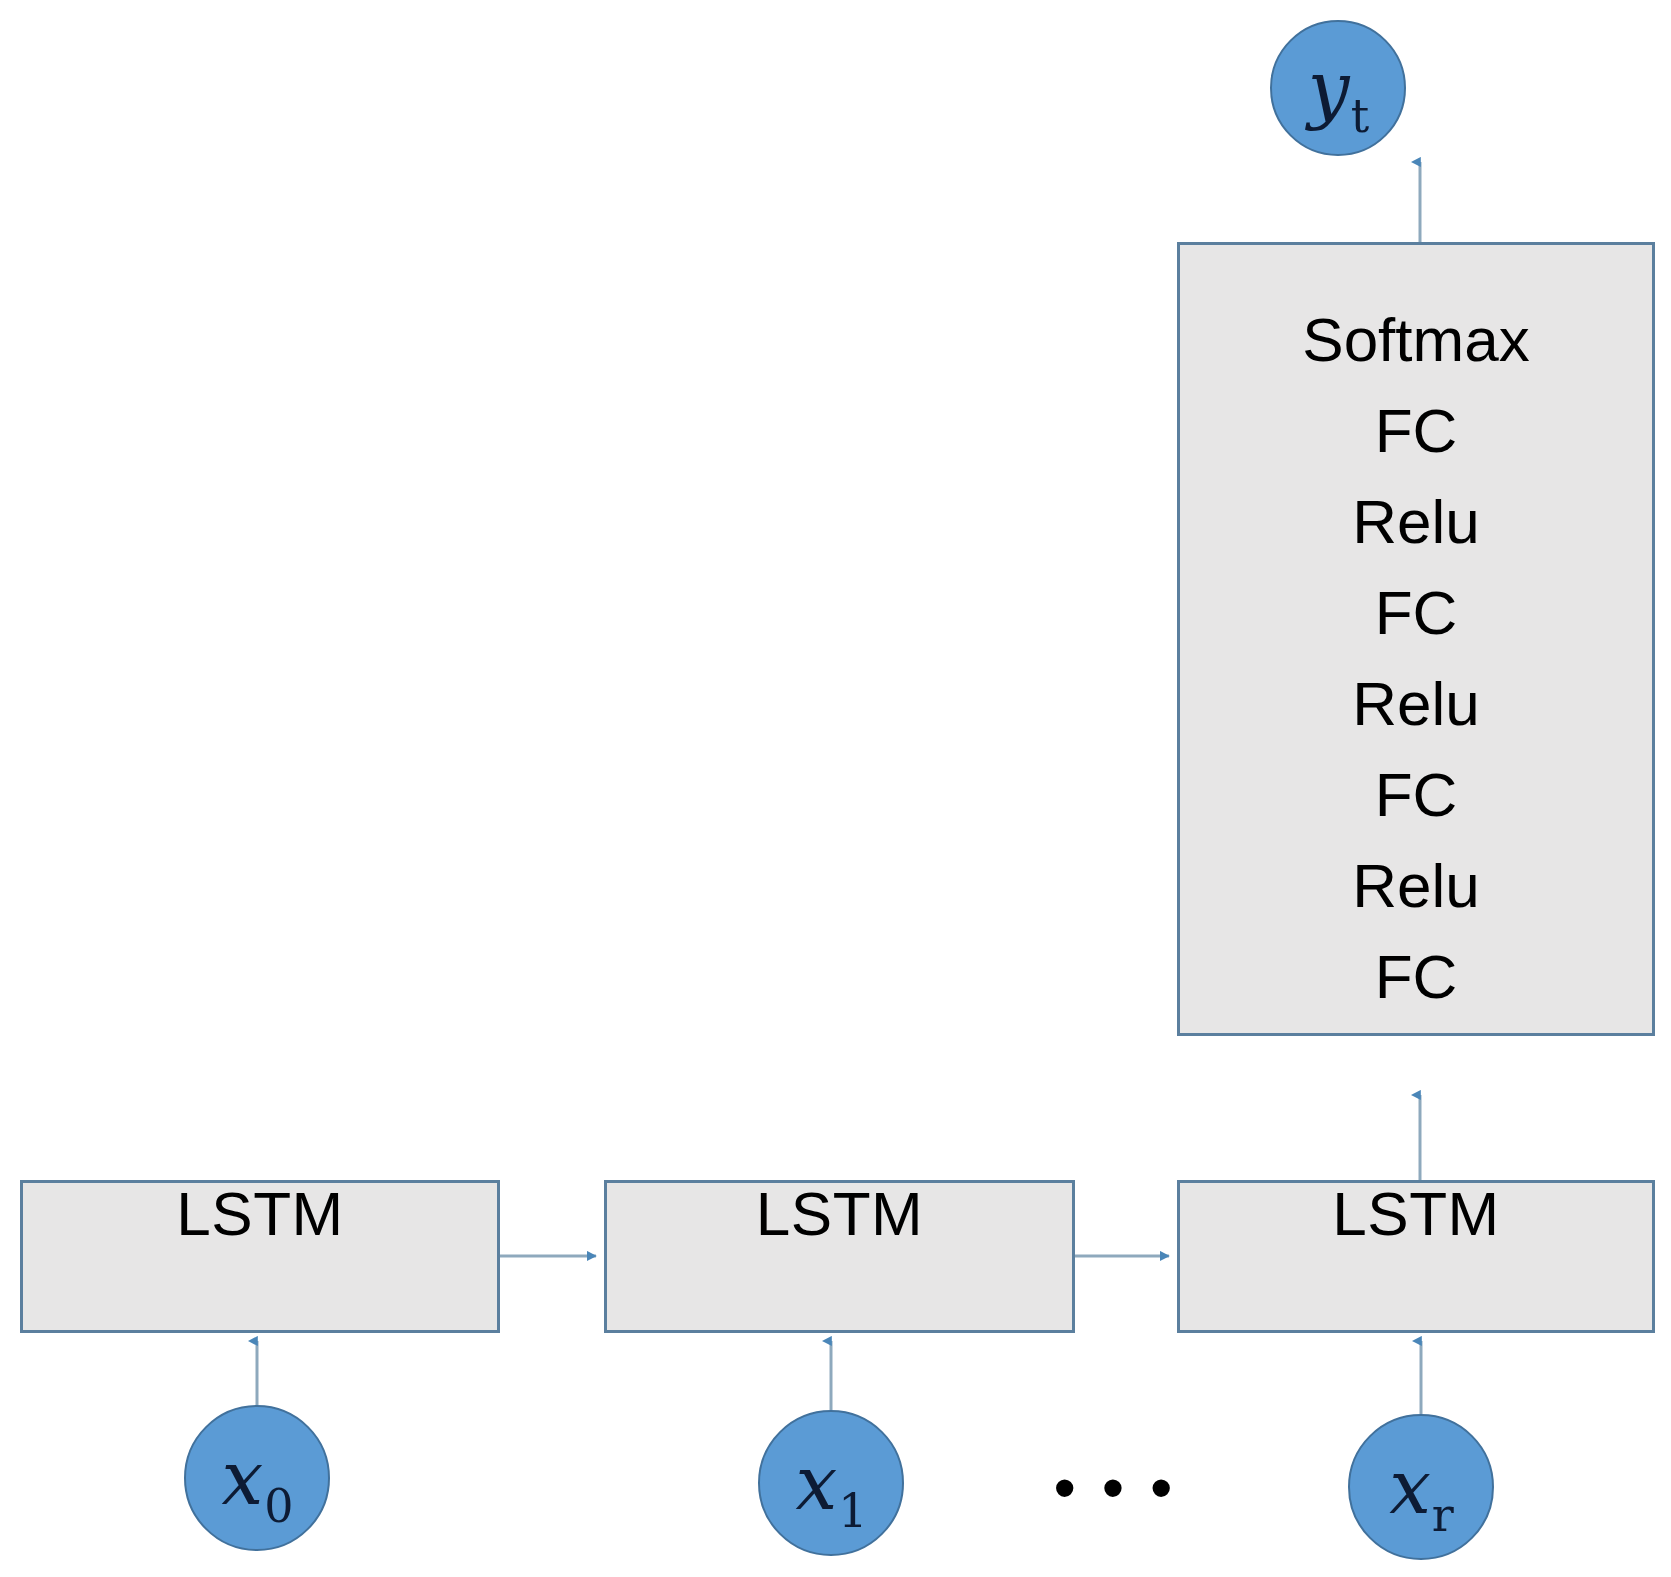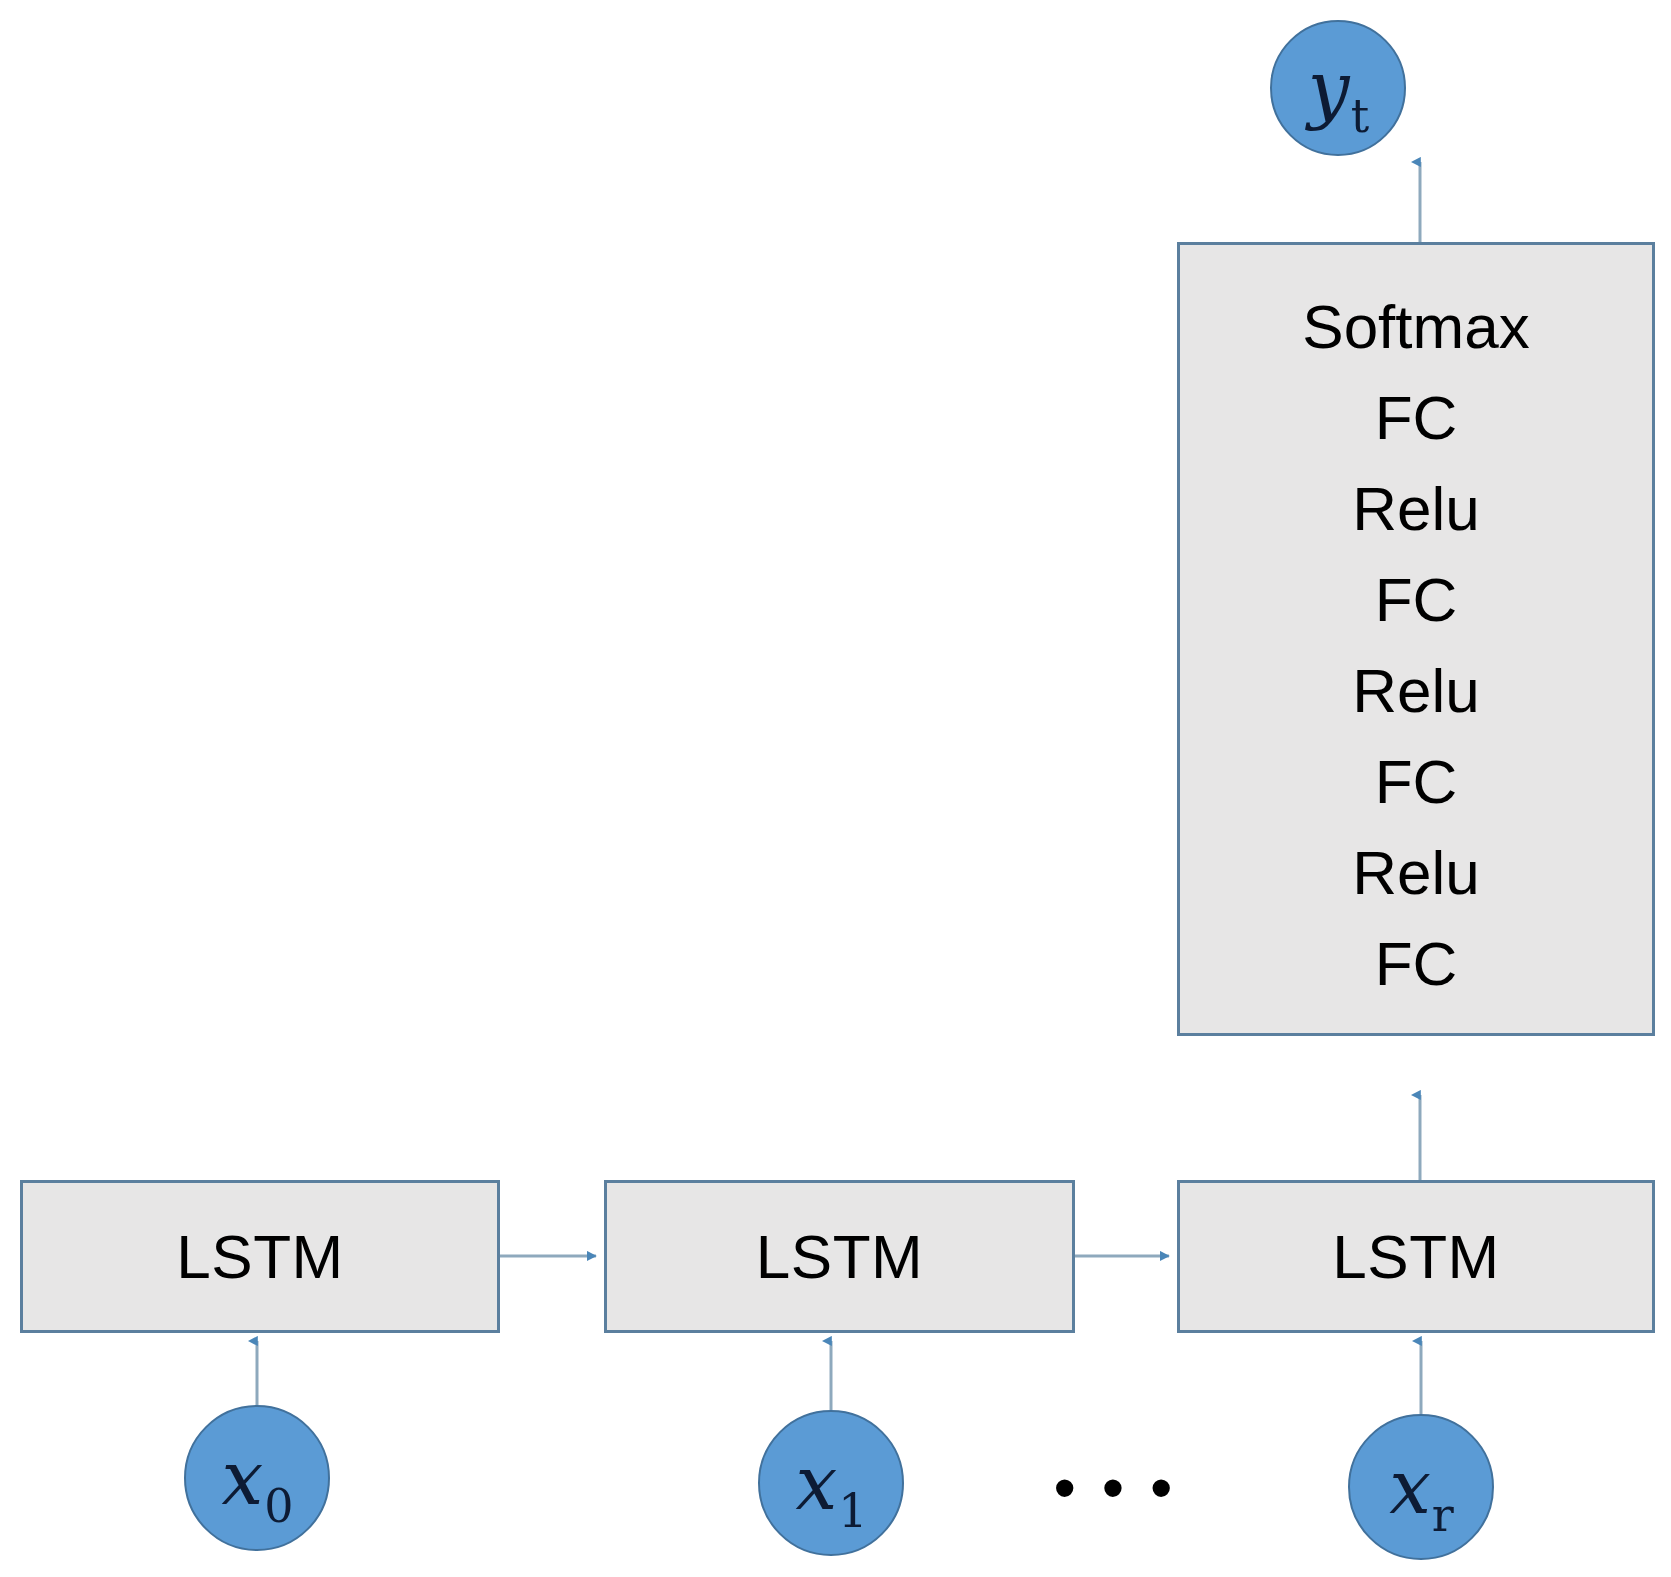--- a/index.html
+++ b/index.html
@@ -26,39 +26,39 @@
     pointer-events: none;
   }
 
   
   .block {
     position: absolute;
     box-sizing: border-box;
     background: #e7e6e6;
     border: 3px solid #5b7f9e;
     display: flex;
-    align-items: center;
+    align-items: flex-start;
     justify-content: center;
   }
   .block-label {
     font-size: 62px;
     color: #000000;
     line-height: 1;
     letter-spacing: 0.5px;
   }
 
   
   #classifier-block {
     left: 1177px;
     top: 242px;
     width: 478px;
     height: 794px;
     align-items: flex-start;
     justify-content: center;
-    padding-top: 36px;
+    padding-top: 49px;
   }
   .stack-list {
     display: flex;
     flex-direction: column;
     align-items: center;
     width: 100%;
   }
   .stack-item {
     font-size: 62px;
     color: #000000;

